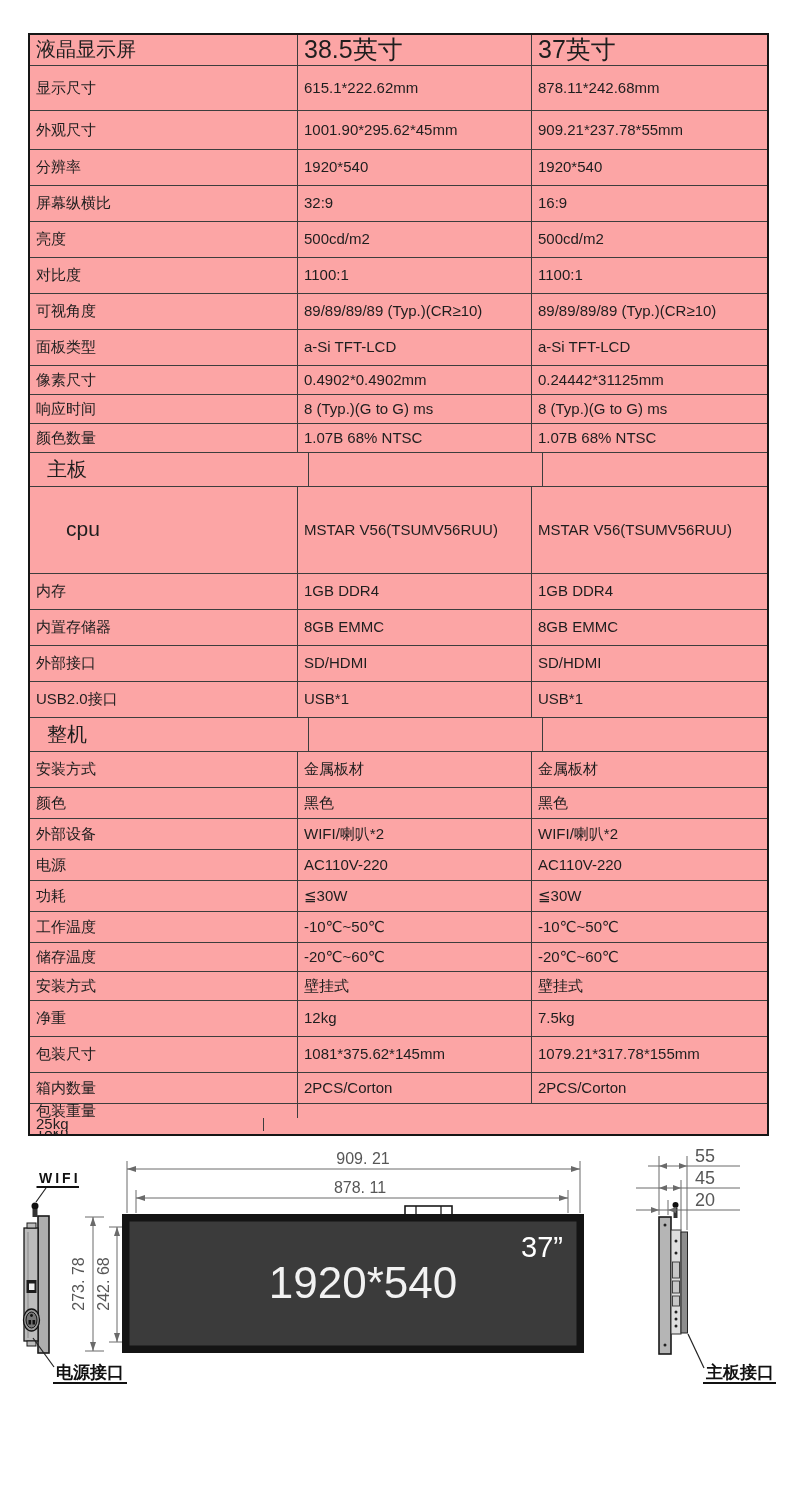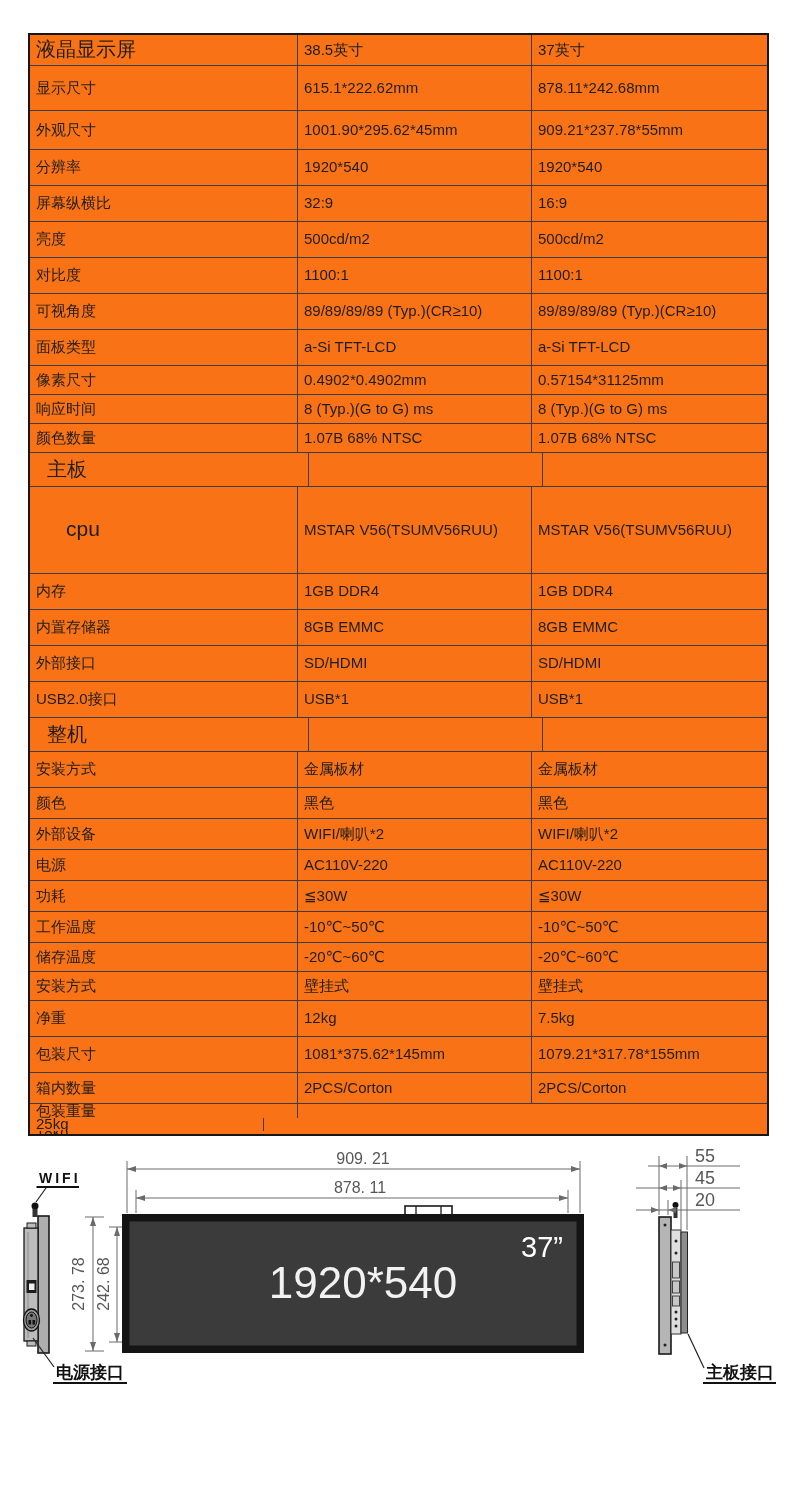--- a/index.html
+++ b/index.html
@@ -3,35 +3,35 @@
 <meta charset="utf-8">
 <style>
   html,body{margin:0;padding:0;background:#fff;}
   .page{
     position:relative;width:800px;height:1500px;background:#ffffff;overflow:hidden;
     font-family:"Liberation Sans","DejaVu Sans",sans-serif;color:#1e1e1e;
   }
   
   .spec-table{
     position:absolute;left:28px;top:33px;width:741px;
-    border:2px solid #161616;background:#f97316;box-sizing:border-box;
+    border:2px solid #161616;background:#fca5a5;box-sizing:border-box;
   }
   .tr{display:flex;border-bottom:1px solid #3d3d3d;}
   .tr:last-child{border-bottom:none;flex-direction:column;}
   .td{
     box-sizing:border-box;display:flex;align-items:center;
     padding:1px 7px 2px 6px;font-size:15px;line-height:1.15;
     border-right:1px solid #3d3d3d;overflow:hidden;white-space:nowrap;
   }
   .c1{width:268px;}
   .c2{width:234px;}
   .c3{flex:1;border-right:none;text-align:right;}
   .thead{height:30px;}
   .thead .c1{font-size:20px;}
-  .thead .c2,.thead .c3{font-size:15px;}
+  .thead .c2,.thead .c3{font-size:25px;}
   .r-xs{height:28px;}
   .r-s{height:30px;}
   .r-m{height:35px;}
   .r-ml{height:38px;}
   .r-l{height:44px;}
   .r-xl{height:86px;}
   .r-sec{height:33px;padding-left:11px;}
   .section .c1{font-size:20px;}
   .biglabel .c1{font-size:21px;padding-left:36px;}
   
@@ -99,21 +99,21 @@
 
     <div class="tr r-m">
       <div class="td c1">面板类型</div>
       <div class="td c2">a-Si TFT-LCD</div>
       <div class="td c3">a-Si TFT-LCD</div>
     </div>
 
     <div class="tr r-xs">
       <div class="td c1">像素尺寸</div>
       <div class="td c2">0.4902*0.4902mm</div>
-      <div class="td c3">0.57154*31125mm</div>
+      <div class="td c3">0.24442*31125mm</div>
     </div>
 
     <div class="tr r-xs">
       <div class="td c1">响应时间</div>
       <div class="td c2">8 (Typ.)(G to G) ms</div>
       <div class="td c3">8 (Typ.)(G to G) ms</div>
     </div>
 
     <div class="tr r-xs">
       <div class="td c1">颜色数量</div>

